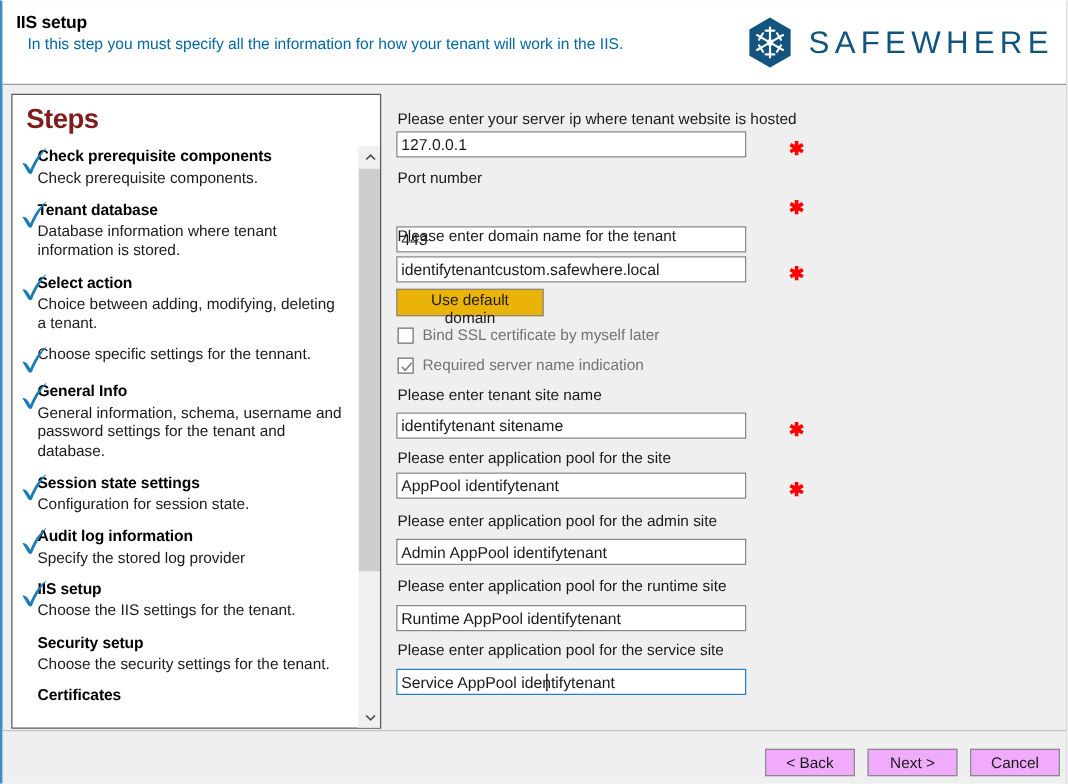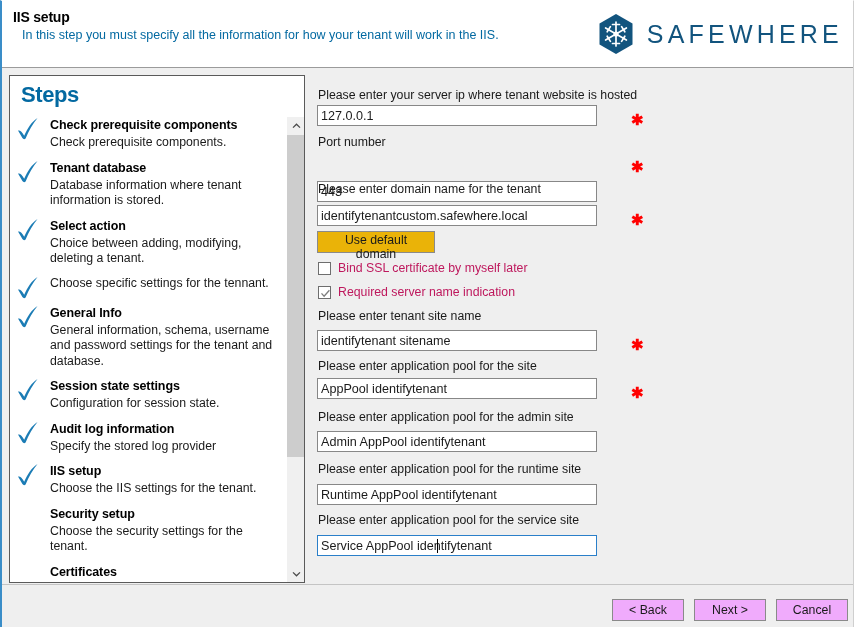--- a/index.html
+++ b/index.html
@@ -68,33 +68,33 @@
     width: 296px; height: 508px;
     background: #ffffff;
     border: 1px solid #5a5a5a;
     overflow: hidden;
   }
   .steps-title {
     position: absolute;
     left: 11px; top: 6px;
     font-size: 22px;
     font-weight: bold;
-    color: #0369a1;
+    color: #7f1d1d;
     letter-spacing: -0.4px;
   }
   .steps-list {
     position: absolute;
     left: 0; top: 41px;
     width: 277px;
     height: 466px;
     overflow: hidden;
   }
   .step {
     position: relative;
-    padding: 0 8px 0 40px;
+    padding: 0 8px 0 20px;
     margin-bottom: 9px;
     min-height: 20px;
   }
   .step-check {
     position: absolute;
     left: 6px; top: 0px;
     width: 26px; height: 26px;
   }
   .step-name {
     font-size: 12.5px;
@@ -194,21 +194,21 @@
   .cb-box {
     width: 13px; height: 13px;
     background: #ffffff;
     border: 1px solid #6e6e6e;
     position: relative;
     flex: none;
   }
   .cb-box svg { position: absolute; left: 1px; top: 1px; }
   .cb-label {
     font-size: 12.3px;
-    color: #be185d;
+    color: #737373;
     white-space: nowrap;
   }
 
   
   .footer {
     position: absolute;
     left: 0; bottom: 0;
     width: 854px; height: 43px;
     background: #efefef;
     border-top: 1px solid #c4c4c4;

